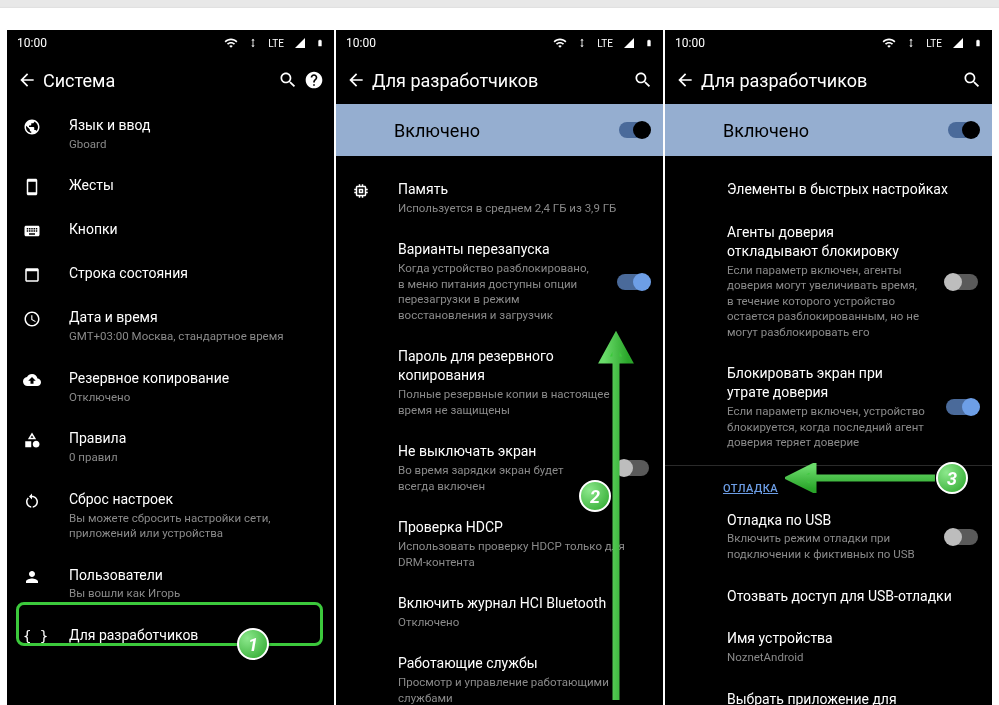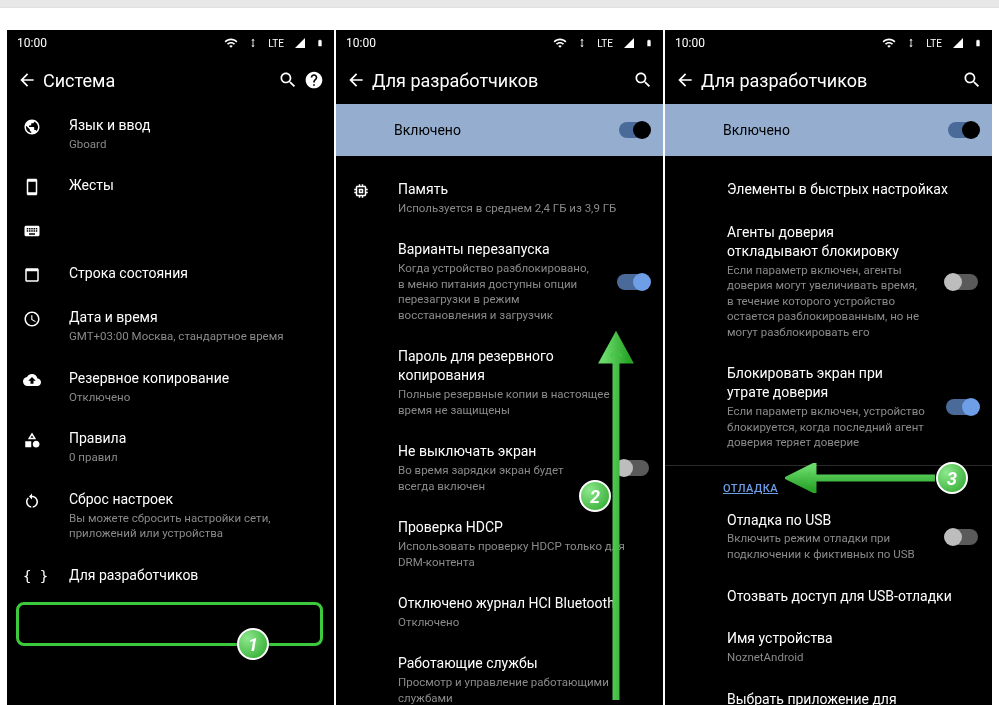--- a/index.html
+++ b/index.html
@@ -7,21 +7,21 @@
 .container { background: #fff; border-radius: 6px; padding: 22px; display: flex; gap: 2px; box-shadow: 0 1px 3px rgba(0,0,0,0.2); justify-content: center; }
 .phone { width: 327px; height: 685px; background: #000; position: relative; overflow: hidden; }
 .status-bar { height: 26px; display: flex; justify-content: space-between; align-items: center; padding: 0 10px; color: #fff; font-size: 12px; }
 .status-right { display: flex; align-items: center; gap: 10px; }
 .status-right svg { fill: #fff; }
 .app-bar { height: 48px; display: flex; align-items: center; padding: 0 10px; color: #fff; gap: 6px; }
 .app-bar .title { flex: 1; font-size: 18px; font-weight: 400; }
 .app-bar svg { fill: #fff; }
 .content { height: calc(100% - 74px); overflow: hidden; color: #fff; }
 .toggle-row { background: #95aed0; color: #000; height: 52px; display: flex; align-items: center; padding: 0 14px 0 58px; margin-bottom: 12px; }
-.toggle-row .label { flex: 1; font-size: 14px; }
+.toggle-row .label { flex: 1; font-size: 18px; }
 .list-item { display: flex; padding: 12px 14px 12px 14px; gap: 4px; }
 .list-item .icon-col { width: 44px; display: flex; justify-content: flex-start; padding-left: 2px; padding-top: 2px; }
 .list-item .icon-col svg { fill: #fff; width: 18px; height: 18px; }
 .list-item .text-col { flex: 1; padding-right: 8px; }
 .list-item .primary { font-size: 14px; color: #fff; line-height: 1.35; }
 .list-item .secondary { font-size: 11.5px; color: #8a8a8a; line-height: 1.35; margin-top: 2px; }
 .list-item .action-col { width: 40px; display: flex; align-items: center; justify-content: flex-end; }
 .switch { width: 32px; height: 16px; border-radius: 10px; position: relative; }
 .switch.off { background: #5a5a5a; }
 .switch.on { background: #4a6a9a; }
@@ -94,20 +94,23 @@
       <div class="text-col">
             <div class="primary">Жесты</div>
           </div>
     </div>
     <div class="list-item">
       <div class="icon-col">
             <svg viewBox="0 0 24 24">
               <path d="M20 5H4c-1.1 0-1.99.9-1.99 2L2 17c0 1.1.9 2 2 2h16c1.1 0 2-.9 2-2V7c0-1.1-.9-2-2-2zm-9 3h2v2h-2V8zm0 3h2v2h-2v-2zM8 8h2v2H8V8zm0 3h2v2H8v-2zm-1 2H5v-2h2v2zm0-3H5V8h2v2zm9 7H8v-2h8v2zm0-4h-2v-2h2v2zm0-3h-2V8h2v2zm3 3h-2v-2h2v2zm0-3h-2V8h2v2z"></path>
             </svg>
           </div>
+      <div class="text-col">
+            <div class="primary">Кнопки</div>
+          </div>
     </div>
     <div class="list-item">
       <div class="icon-col">
             <svg viewBox="0 0 24 24">
               <path d="M19 3H5c-1.1 0-2 .9-2 2v14c0 1.1.9 2 2 2h14c1.1 0 2-.9 2-2V5c0-1.1-.9-2-2-2zm0 16H5V7h14v12z"></path>
             </svg>
           </div>
       <div class="text-col">
             <div class="primary">Строка состояния</div>
           </div>
@@ -147,20 +150,31 @@
     </div>
     <div class="list-item">
       <div class="icon-col">
             <svg viewBox="0 0 24 24">
               <path d="M12 5V2L8 6l4 4V7c3.31 0 6 2.69 6 6 0 2.97-2.17 5.43-5 5.91v2.02c3.95-.49 7-3.85 7-7.93 0-4.42-3.58-8-8-8zm-6 8c0-1.65.67-3.15 1.76-4.24L6.34 7.34C4.9 8.79 4 10.79 4 13c0 4.08 3.05 7.44 7 7.93v-2.02c-2.83-.48-5-2.94-5-5.91z"></path>
             </svg>
           </div>
       <div class="text-col">
             <div class="primary">Сброс настроек</div>
             <div class="secondary">Вы можете сбросить настройки сети, приложений или устройства</div>
+          </div>
+    </div>
+    <div class="list-item">
+      <div class="icon-col">
+            <svg viewBox="0 0 24 24">
+              <path d="M12 12c2.21 0 4-1.79 4-4s-1.79-4-4-4-4 1.79-4 4 1.79 4 4 4zm0 2c-2.67 0-8 1.34-8 4v2h16v-2c0-2.66-5.33-4-8-4z"></path>
+            </svg>
+          </div>
+      <div class="text-col">
+            <div class="primary">Пользователи</div>
+            <div class="secondary">Вы вошли как Игорь</div>
           </div>
     </div>
     <div class="list-item">
       <div class="icon-col">
             <span style="color:#fff;font-size:14px;font-family:monospace">{ }</span>
           </div>
       <div class="text-col">
             <div class="primary">Для разработчиков</div>
           </div>
     </div>
@@ -244,21 +258,21 @@
     <div class="list-item no-icon">
       <div class="icon-col"></div>
       <div class="text-col">
             <div class="primary">Проверка HDCP</div>
             <div class="secondary">Использовать проверку HDCP только для DRM-контента</div>
           </div>
     </div>
     <div class="list-item no-icon">
       <div class="icon-col"></div>
       <div class="text-col">
-            <div class="primary">Отключено журнал HCI Bluetooth</div>
+            <div class="primary">Включить журнал HCI Bluetooth</div>
             <div class="secondary">Отключено</div>
           </div>
     </div>
     <div class="list-item no-icon">
       <div class="icon-col"></div>
       <div class="text-col">
             <div class="primary">Работающие службы</div>
             <div class="secondary">Просмотр и управление работающими службами</div>
           </div>
     </div>

